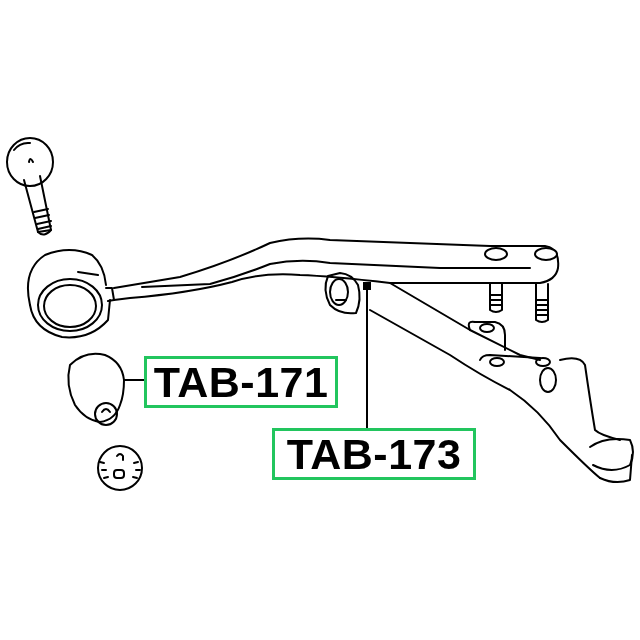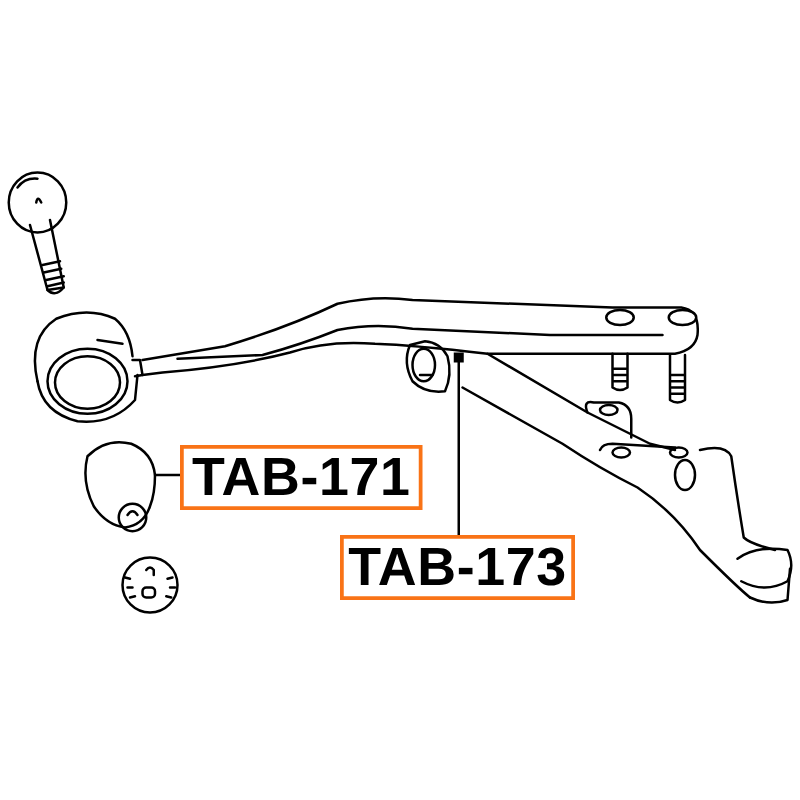--- a/index.html
+++ b/index.html
@@ -1,30 +1,30 @@
 <!DOCTYPE html>
 <html><head>
   <meta charset="utf-8">
   <style>
     html, body { margin: 0; padding: 0; background: #ffffff; }
     body { width: 640px; height: 640px; position: relative; overflow: hidden; }
     #canvas { position: absolute; left: 0; top: 0; width: 640px; height: 640px; }
     .label-box {
       position: absolute;
-      border: 3px solid #f97316;
+      border: 3px solid #22c55e;
       background: #fff;
       font-family: "Liberation Sans", sans-serif;
       font-weight: bold;
       color: #000;
       box-sizing: border-box;
       display: flex; align-items: center; justify-content: center;
       letter-spacing: 0.5px;
     }
     #lbl171 { left: 144px; top: 356px; width: 194px; height: 52px; font-size: 43px; }
-    #lbl173 { left: 272px; top: 428px; width: 188px; height: 52px; font-size: 43px; }
+    #lbl173 { left: 272px; top: 428px; width: 204px; height: 52px; font-size: 43px; }
     svg path, svg line, svg circle, svg ellipse, svg rect, svg polyline {
       vector-effect: non-scaling-stroke;
     }
   </style>
 </head>
 <body>
 
 <svg id="canvas" viewBox="0 0 640 640" xmlns="http://www.w3.org/2000/svg">
   <g fill="none" stroke="#000" stroke-width="2" stroke-linecap="round" stroke-linejoin="round">
 

